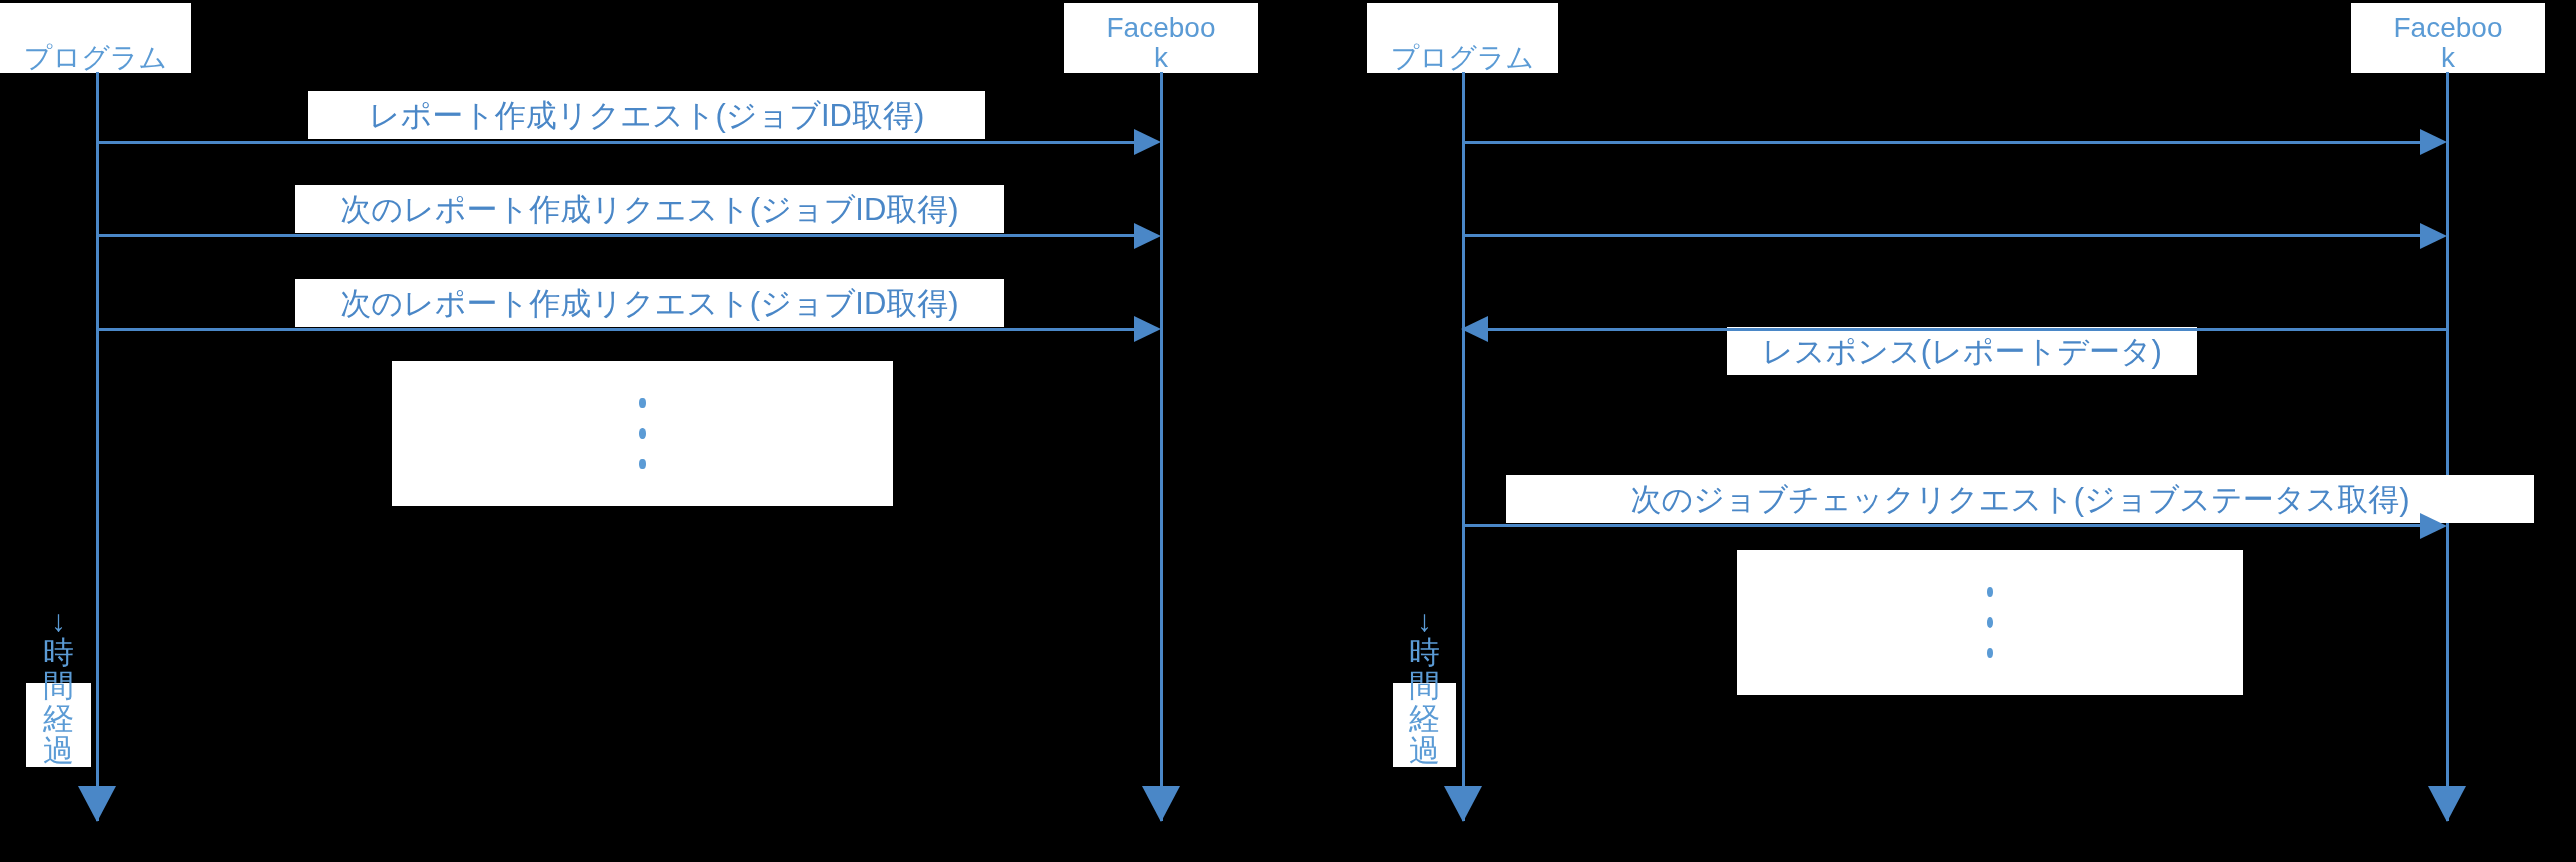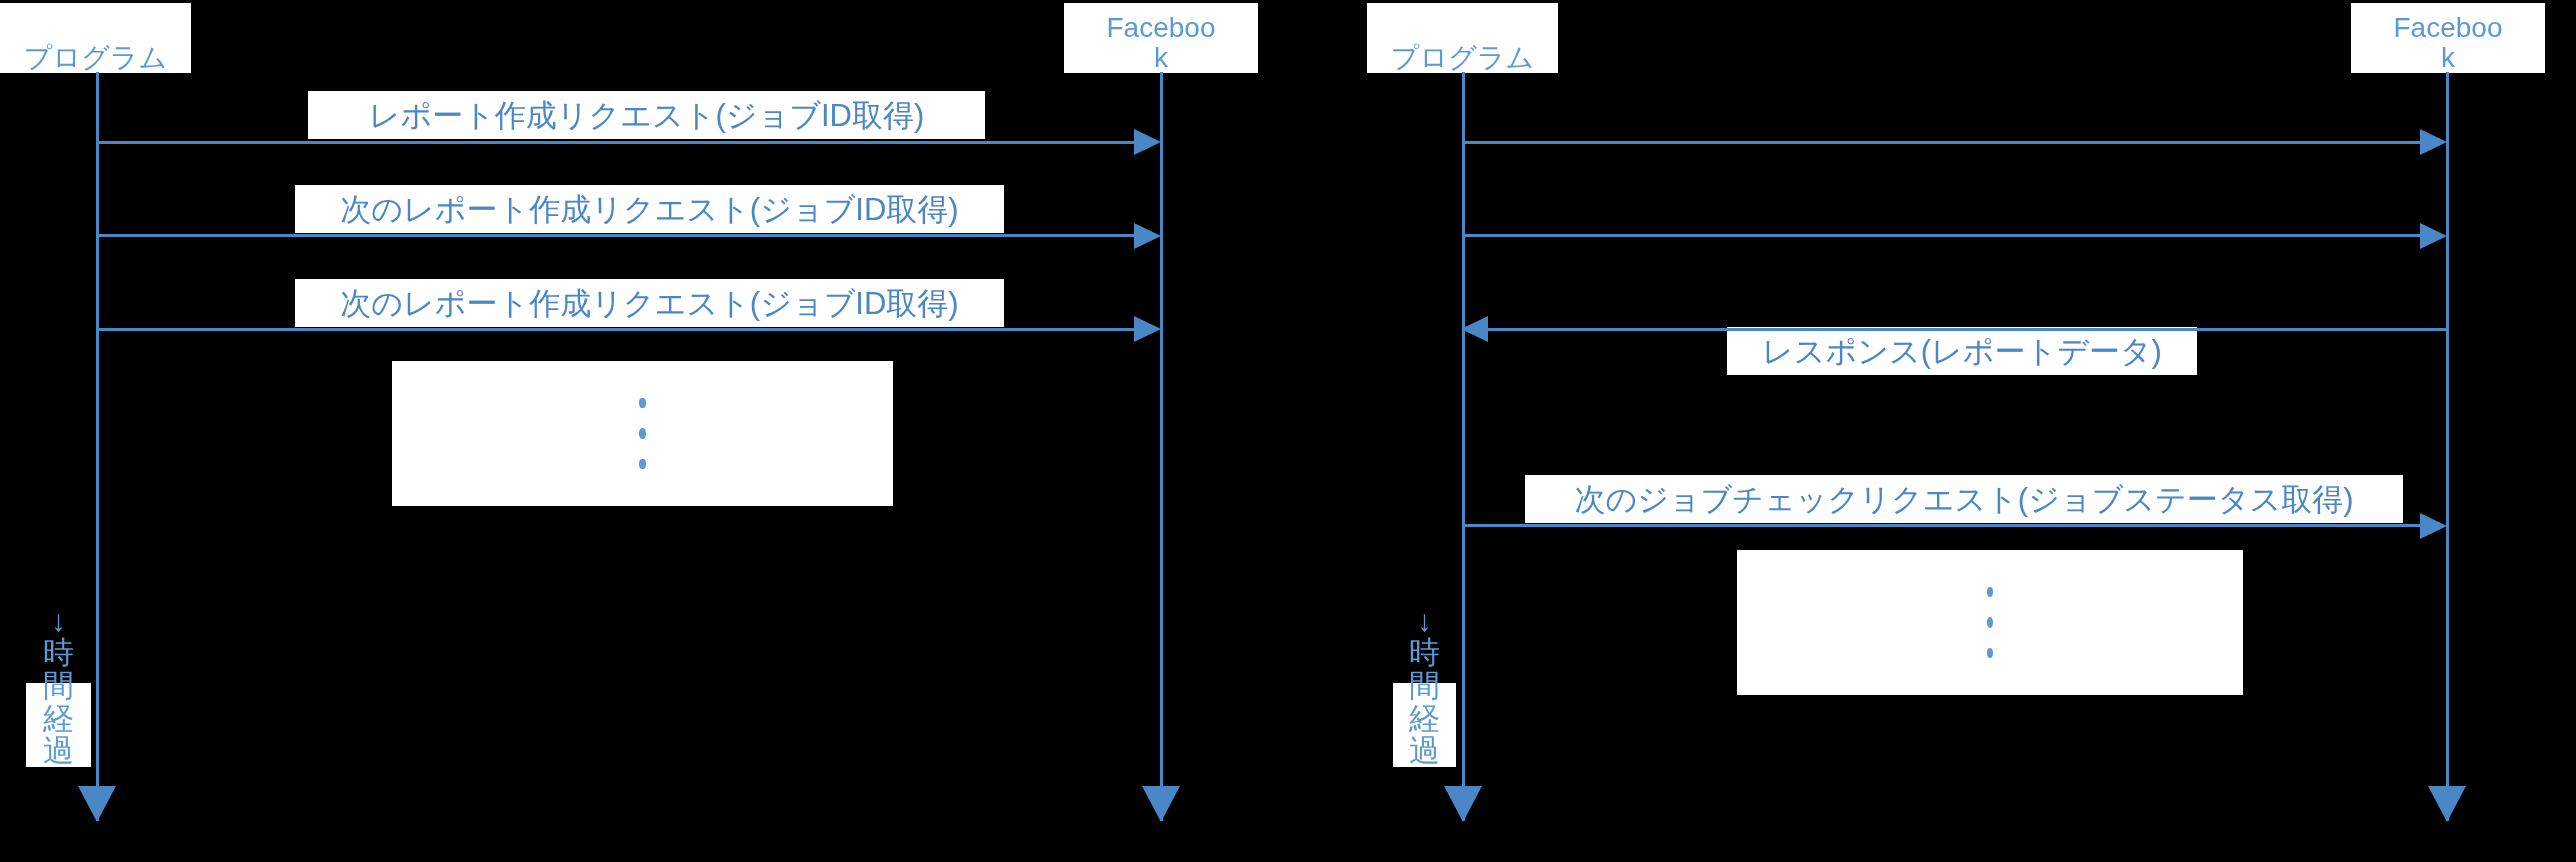--- a/index.html
+++ b/index.html
@@ -219,21 +219,21 @@
 
     <div class="msg-line" style="left:123px; top:234px; width:968px;"></div>
     <div class="arrowhead right" style="left:1081px; top:223px;"></div>
 
     <div class="msg-label" style="left:388px; top:279px; width:470px; height:48px;margin-top:48px;">
       <span>レスポンス(レポートデータ)</span>
     </div>
     <div class="msg-line" style="left:148px; top:328px; width:959px;"></div>
     <div class="arrowhead left" style="left:122px; top:316px;"></div>
 
-    <div class="msg-label" style="left:167px; top:475px; width:878px; height:48px;margin-left:19px;">
+    <div class="msg-label" style="left:167px; top:475px; width:1028px; height:48px;">
       <span>次のジョブチェックリクエスト(ジョブステータス取得)</span>
     </div>
     <div class="msg-line" style="left:123px; top:524px; width:968px;"></div>
     <div class="arrowhead right" style="left:1081px; top:513px;"></div>
 
     <div class="ellipsis-box" style="left:398px; top:550px; width:506px; height:145px;">
       <span class="ellipsis-dot"></span>
       <span class="ellipsis-dot"></span>
       <span class="ellipsis-dot"></span>
     </div>

